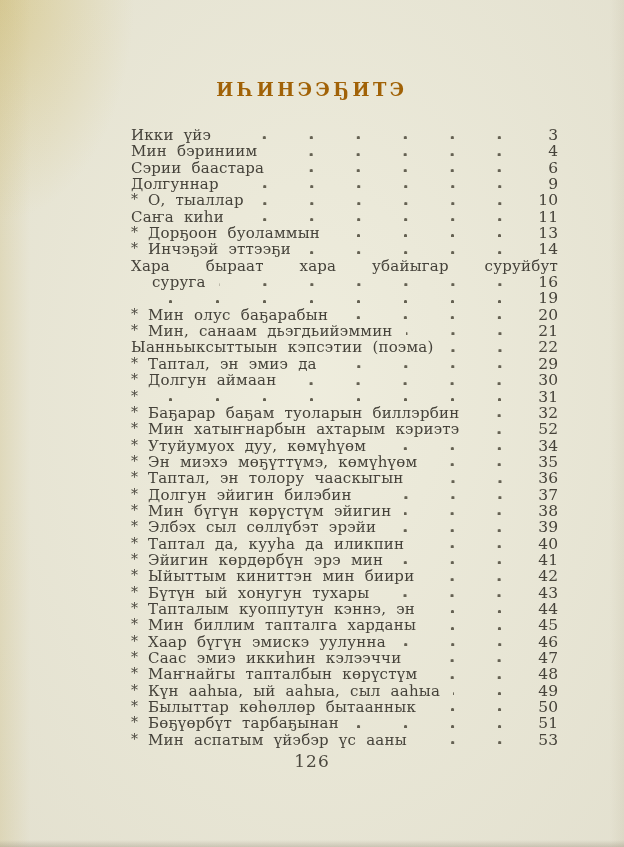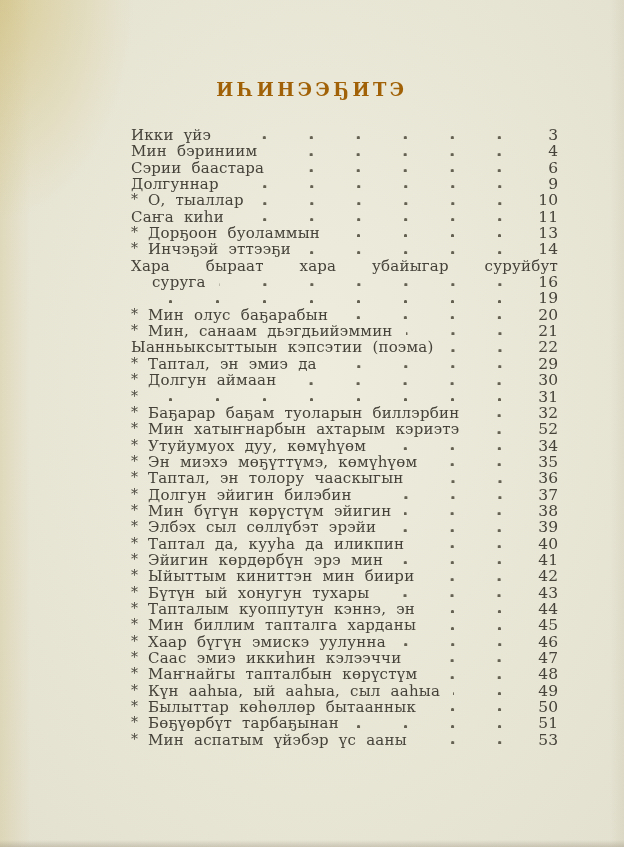--- a/index.html
+++ b/index.html
@@ -324,13 +324,14 @@
         <span class="pagenum">51</span>
       </div>
       <div class="row">
         <span class="star">*</span>
         <span class="title">Мин аспатым үйэбэр үс ааны</span>
         <span class="leader"></span>
         <span class="pagenum">53</span>
       </div>
     </div>
 
+  <div class="folio">126</div>
 </div>
 
 </body></html>

